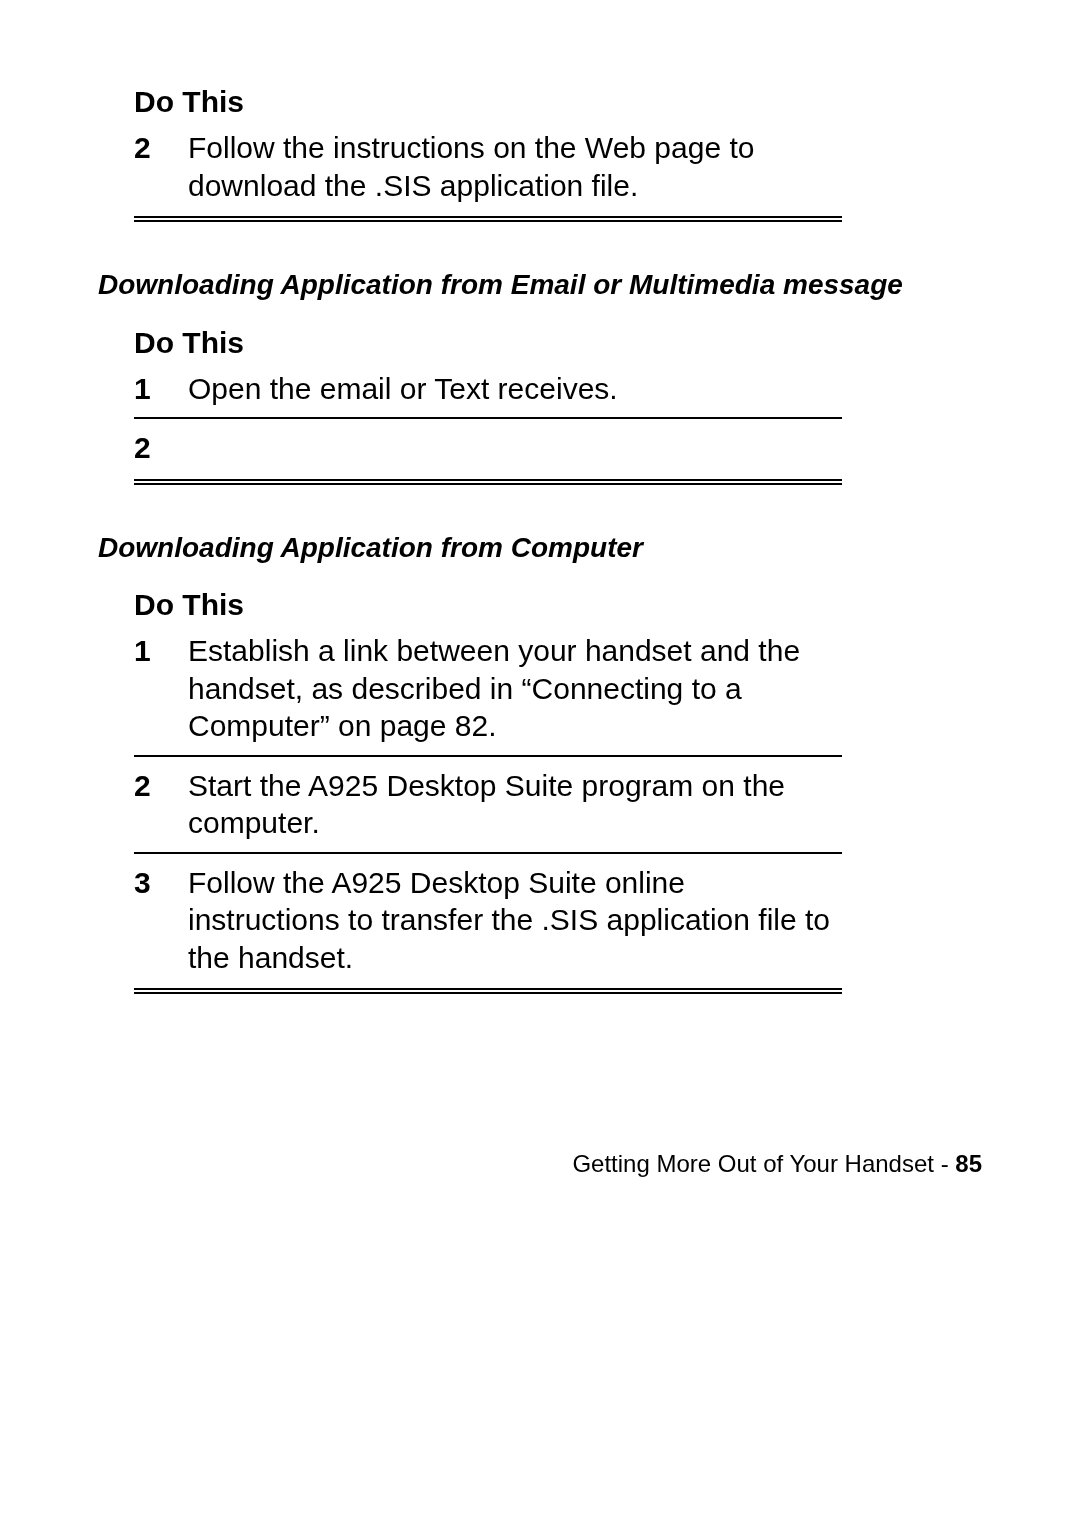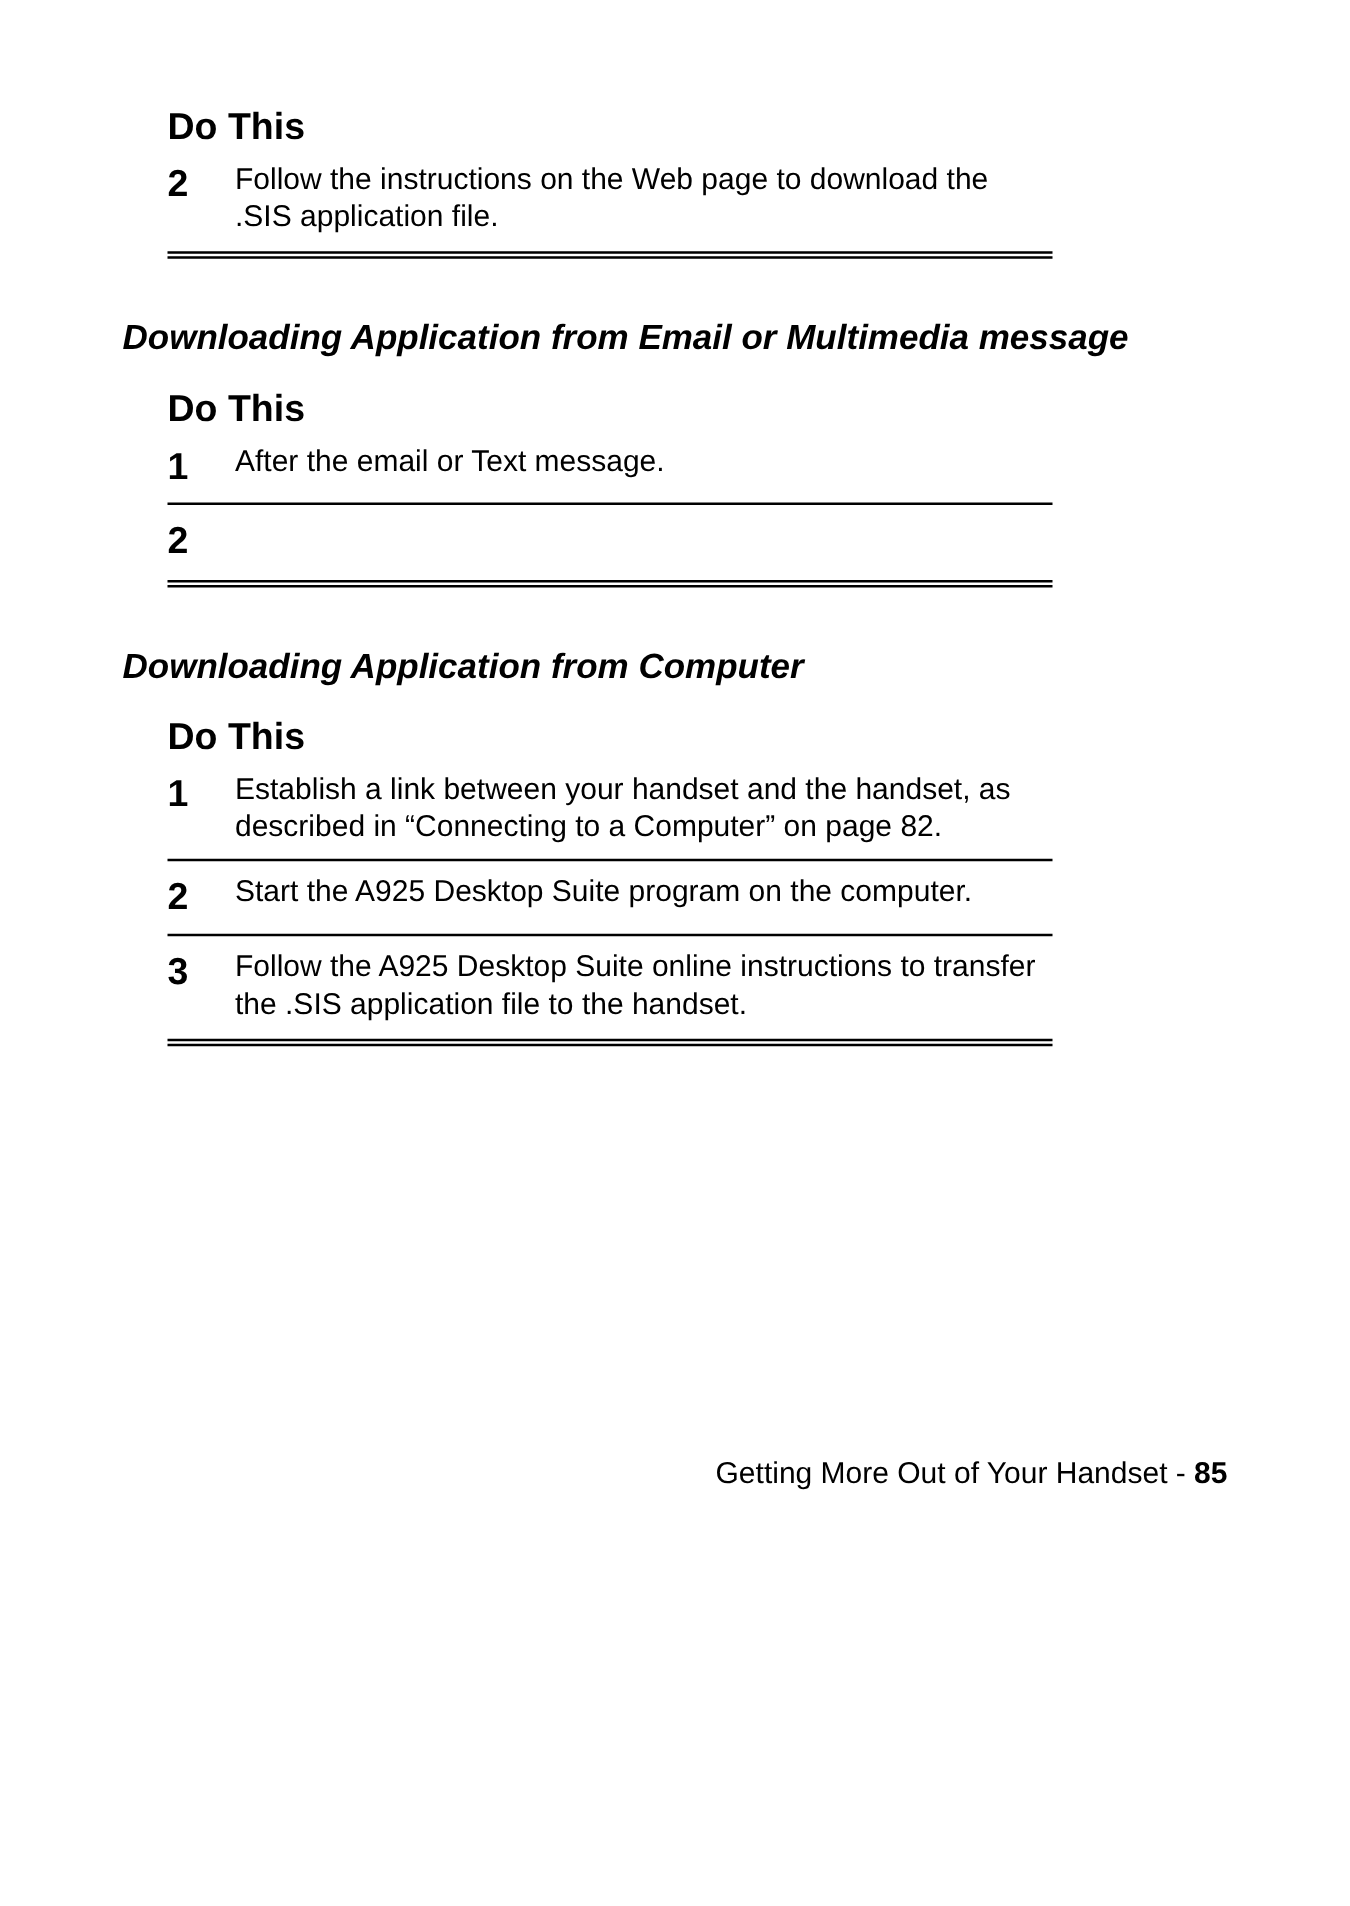--- a/index.html
+++ b/index.html
@@ -42,38 +42,38 @@
     width: 54px;
     font-family: Arial, Helvetica, sans-serif;
     font-weight: bold;
     font-size: 30px;
     line-height: 1.25;
     flex: none;
   }
   .text-cell {
     flex: 1;
     font-family: Arial, Helvetica, sans-serif;
-    font-size: 24px;
+    font-size: 30px;
     line-height: 1.25;
   }
   .text-cell .para + .para {
     margin-top: 22px;
   }
   h2.section-heading {
     font-family: Arial, Helvetica, sans-serif;
     font-weight: bold;
     font-style: italic;
     font-size: 28px;
     line-height: 1.2;
     margin: 46px 0 24px 0;
   }
   .footer {
     position: absolute;
     right: 98px;
-    bottom: 45px;
+    bottom: 60px;
     font-family: Arial, Helvetica, sans-serif;
     font-size: 24px;
   }
   .footer .page-num {
     font-weight: bold;
   }
 </style>
 </head>
 <body>
 
@@ -89,21 +89,21 @@
     </div>
   </div>
 
   <h2 class="section-heading">Downloading Application from Email or Multimedia message</h2>
 
   <div class="table-wrap">
     <div class="table-header">Do This</div>
     <div class="step-row">
       <div class="num-cell">1</div>
       <div class="text-cell">
-        <div class="para">After the email or Text message.</div>
+        <div class="para">Open the email or Text receives.</div>
       </div>
     </div>
     <div class="step-row double-bottom">
       <div class="num-cell">2</div>
     </div>
   </div>
 
   <h2 class="section-heading">Downloading Application from Computer</h2>
 
   <div class="table-wrap">

